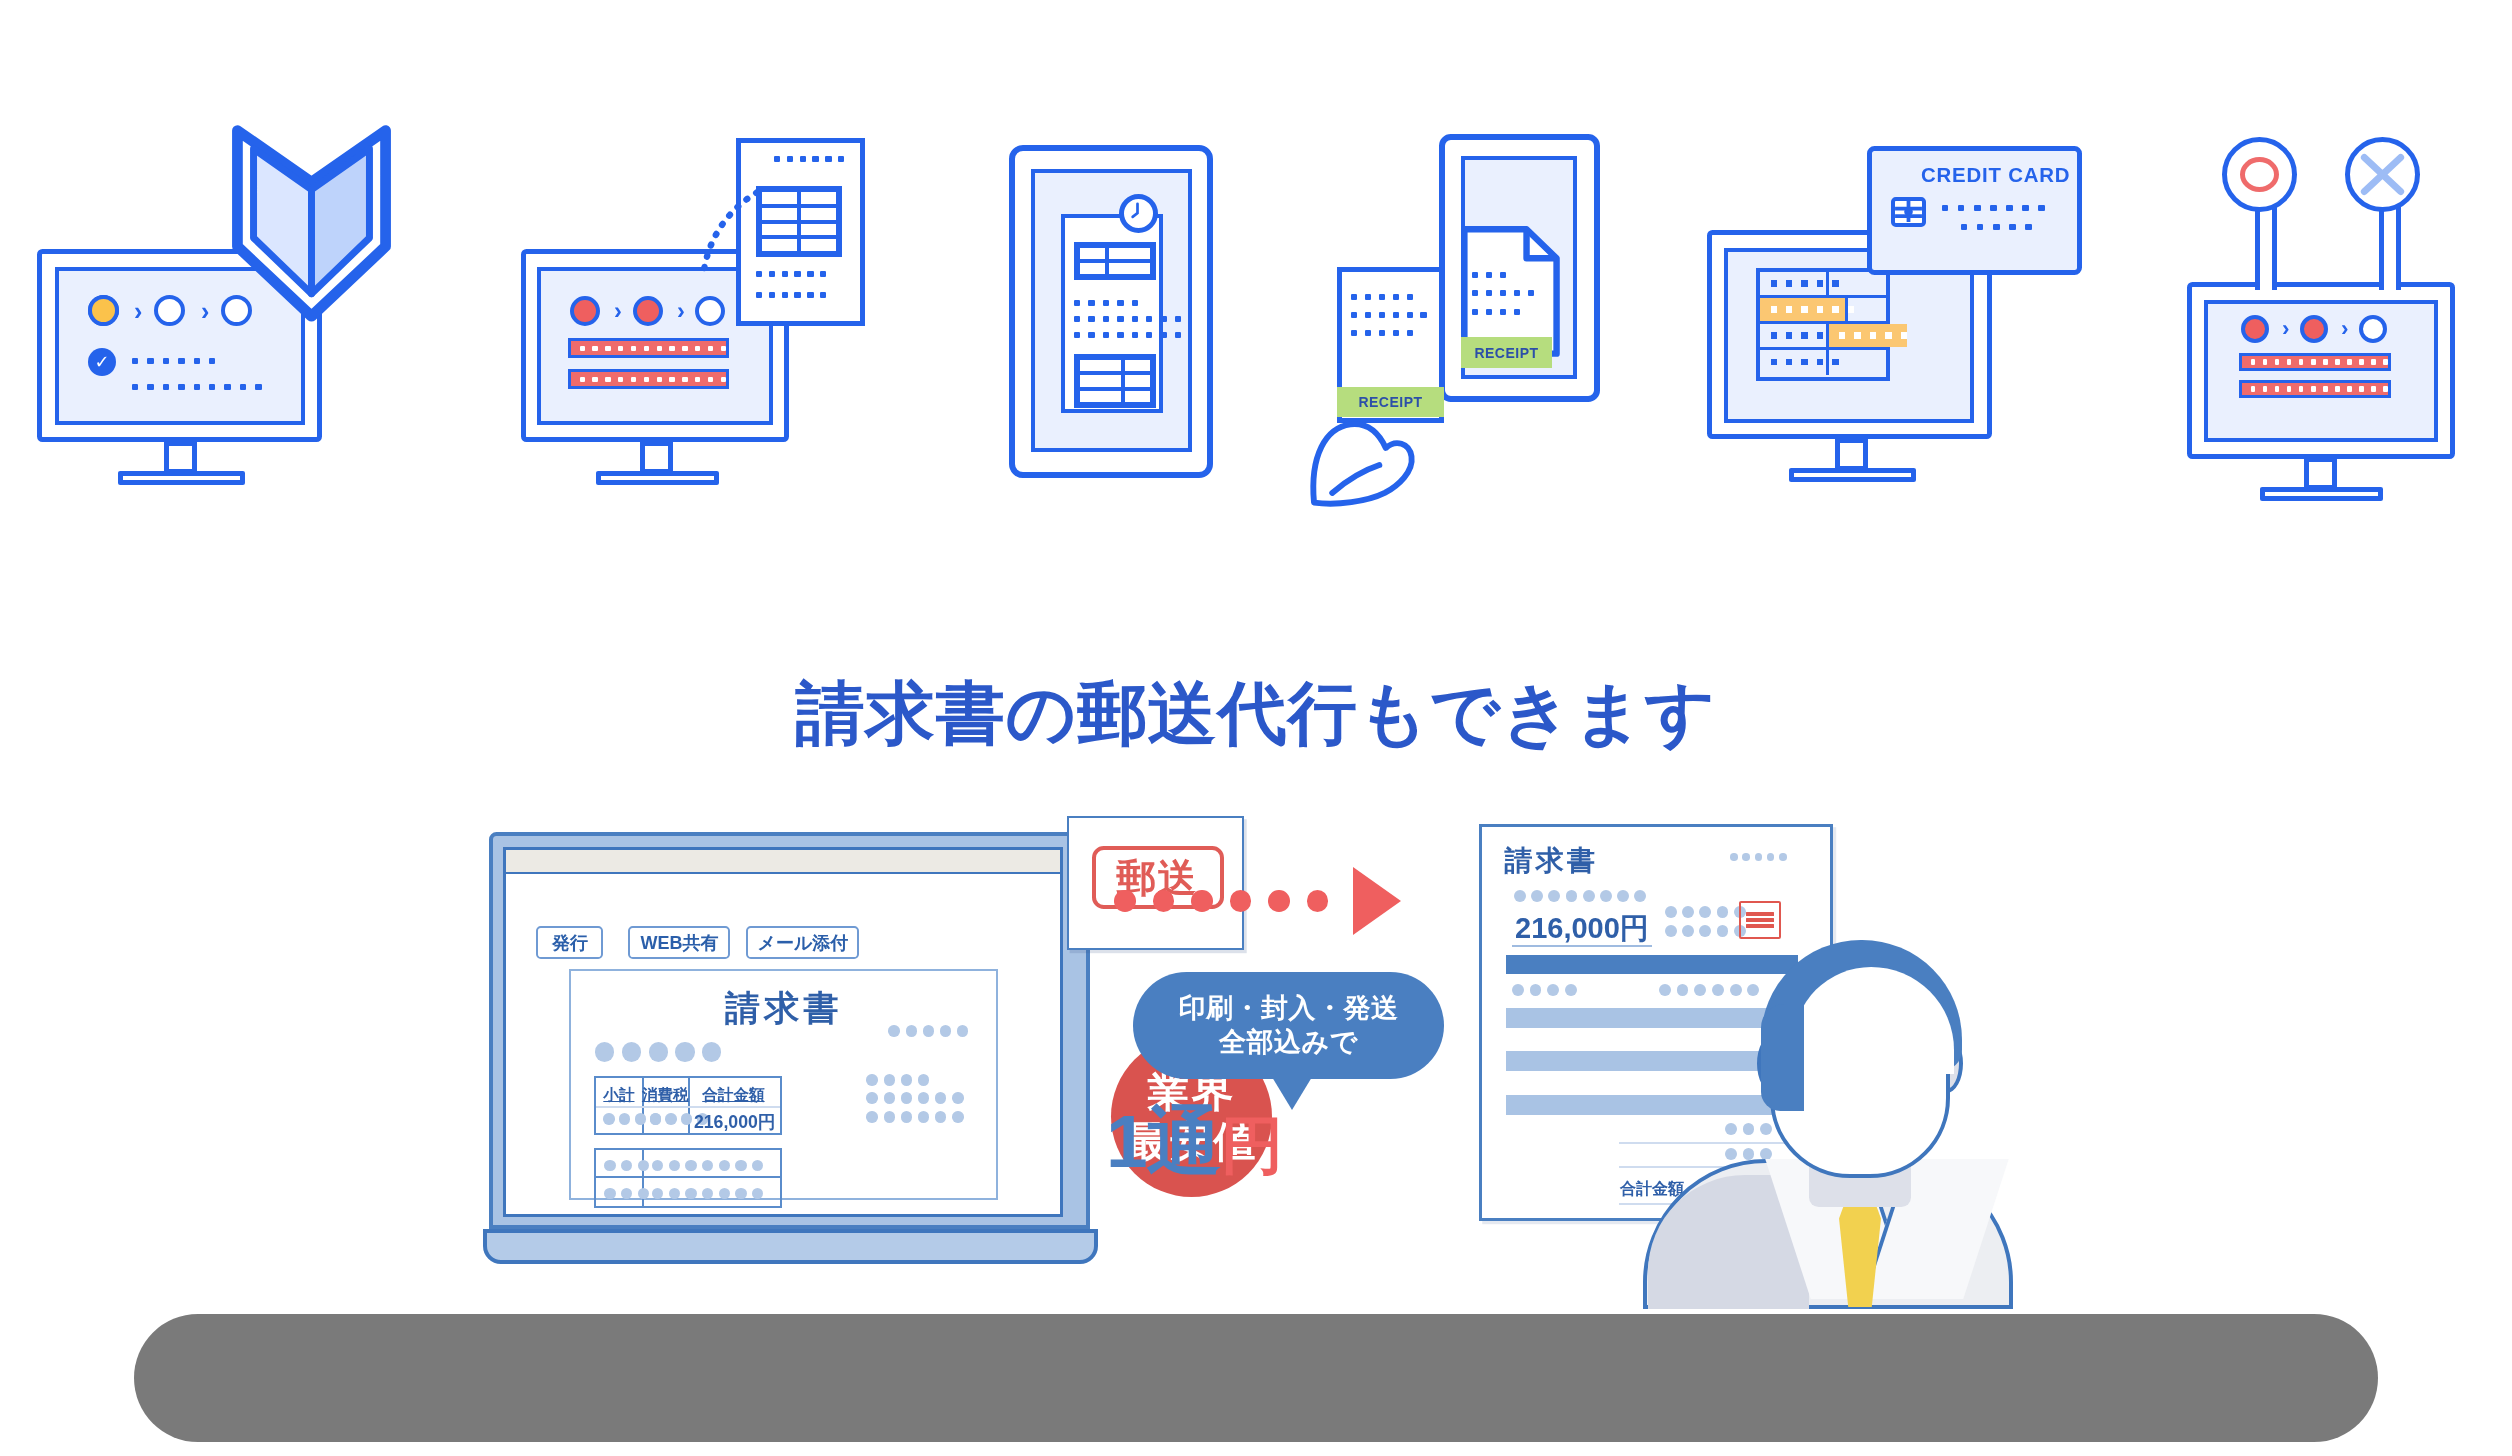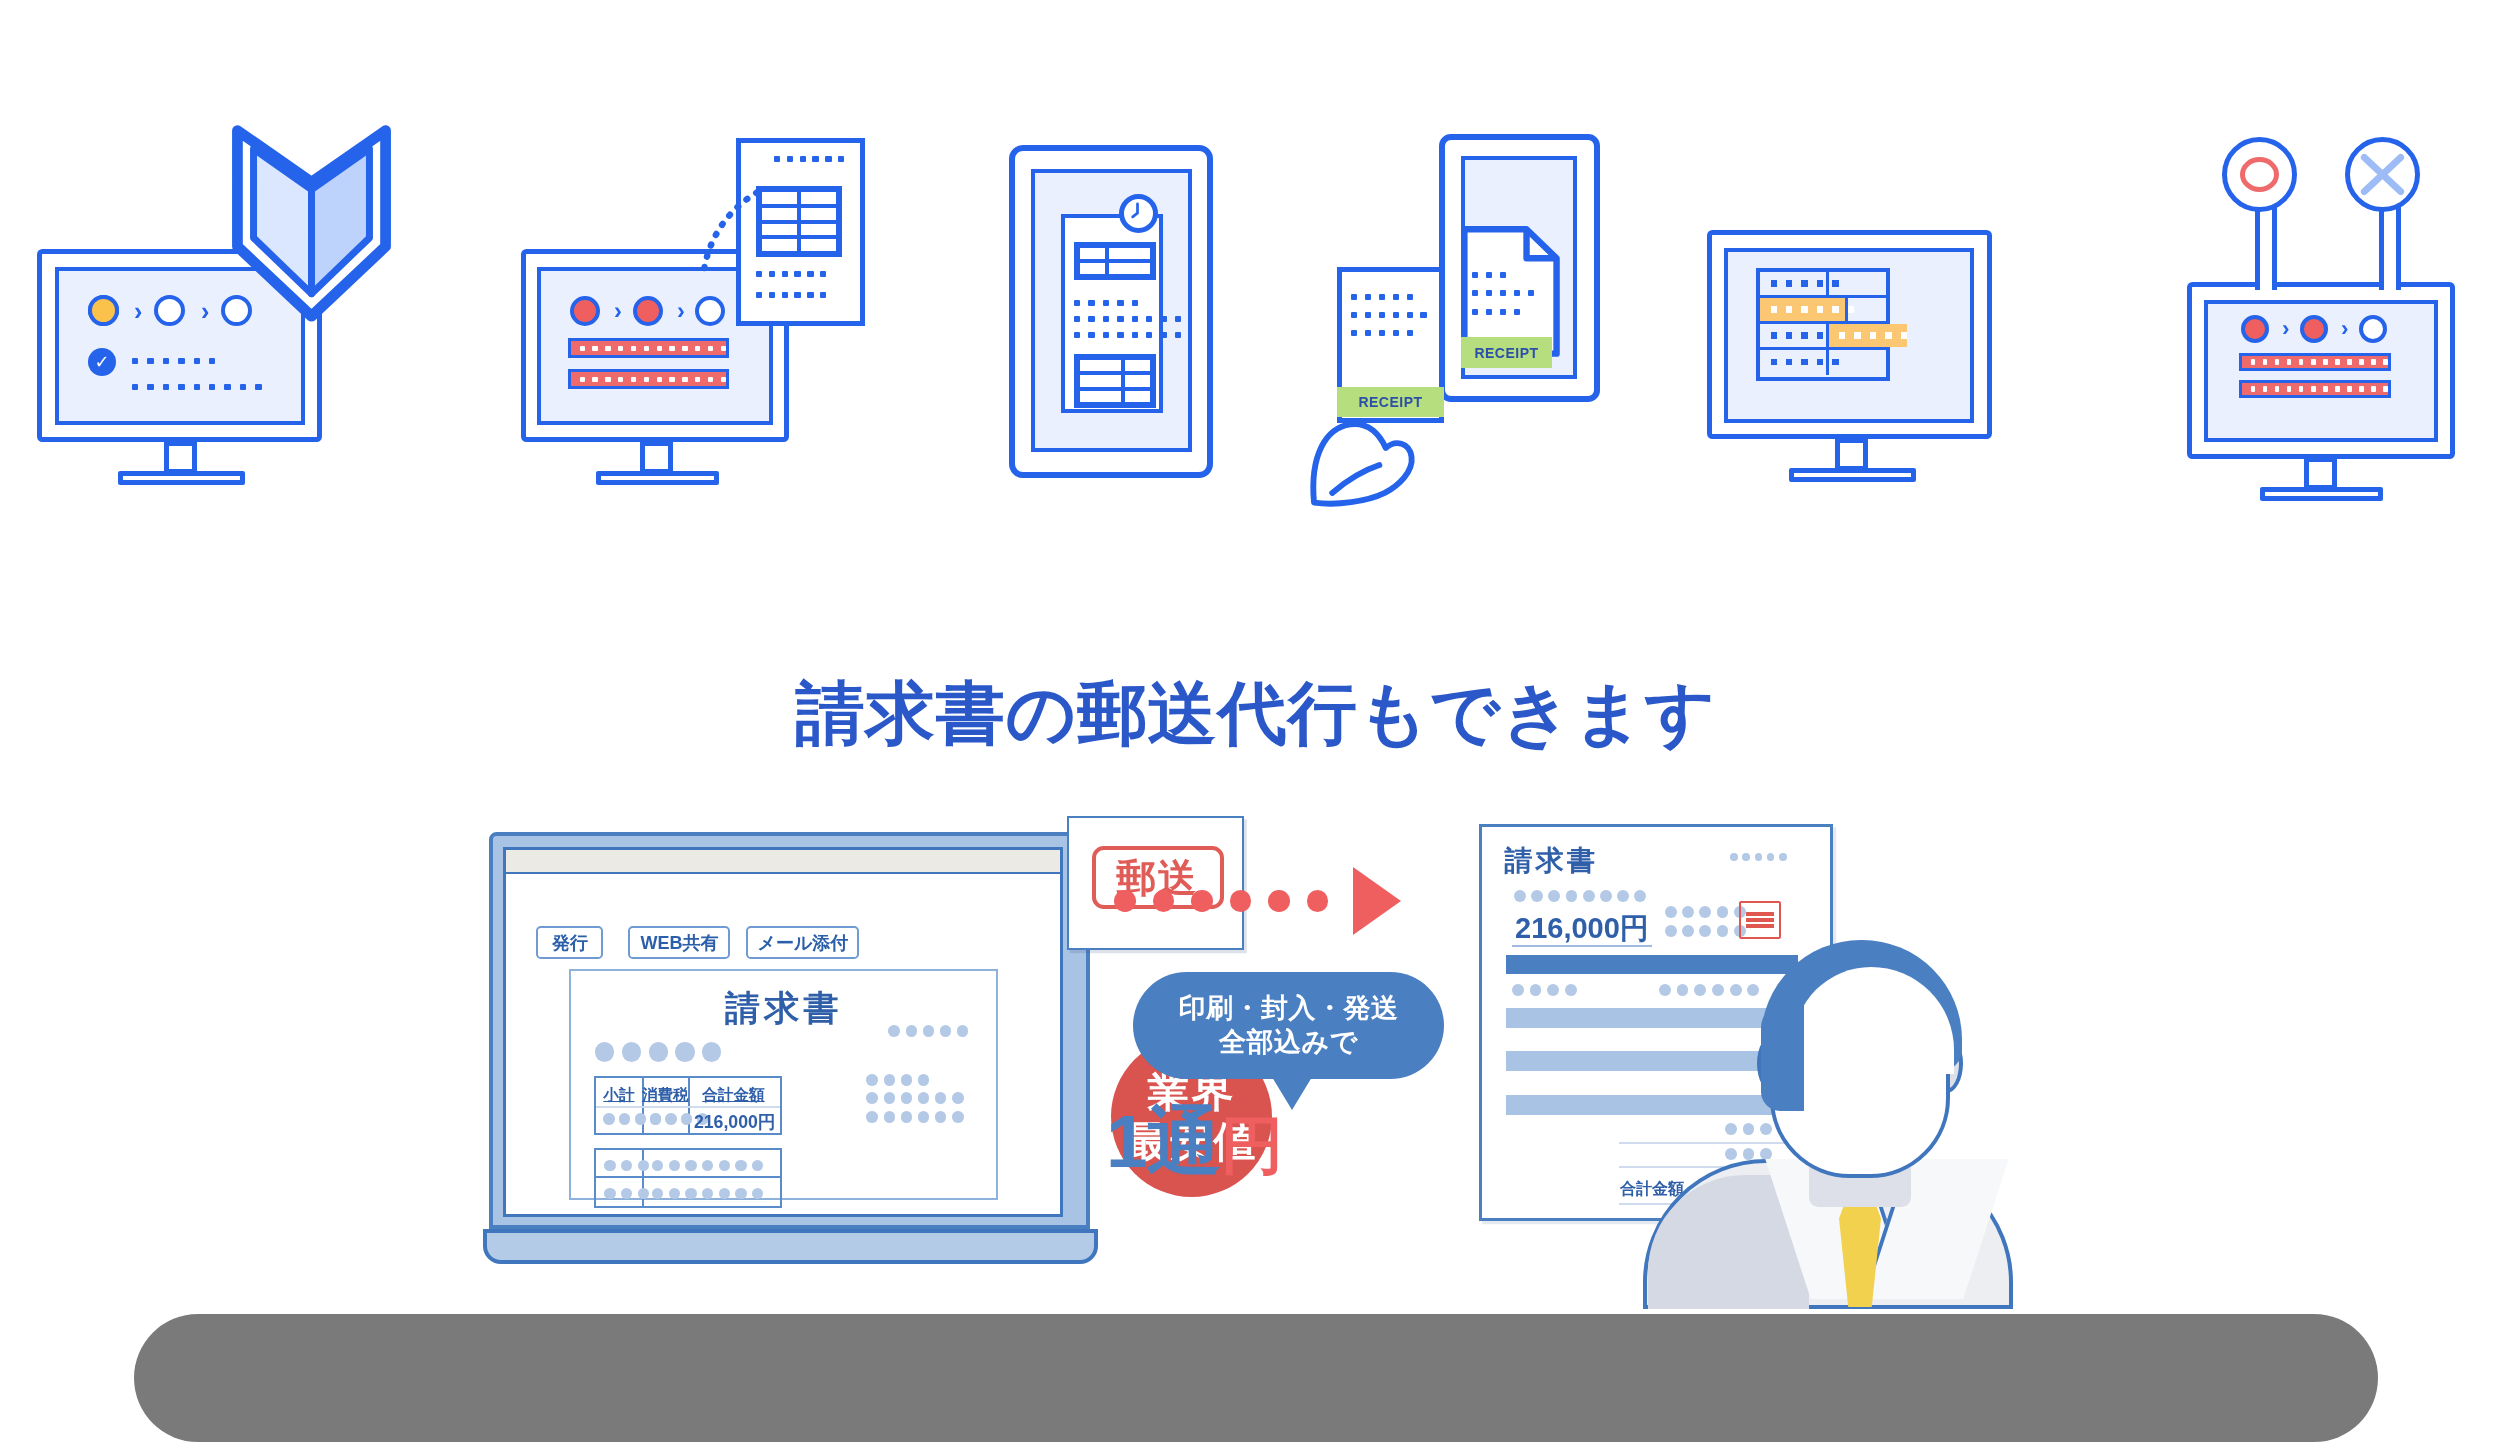--- a/index.html
+++ b/index.html
@@ -558,20 +558,45 @@
                 <i></i>
                 <i></i>
                 <i></i>
               </span>
             </div>
           <div style="width:45%;"></div>
         </div>
       </div>
       <div class="mon-neck" style="left:128px; top:315px; width:33px; height:33px;"></div>
       <div class="mon-foot" style="left:82px; top:345px; width:127px; height:14px;"></div>
+      <div class="ccard" style="left:160px; top:22.5px; width:215px; height:129px;">
+        <div class="ccard-label" style="left:49px; top:13px; font-size:20.4px;">CREDIT CARD</div>
+        <div class="chip" style="left:19.3px; top:46px; width:35px; height:30px;">
+          <svg width="27" height="21.5" viewBox="0 0 50 40" style="position:absolute; left:0; top:0;">
+            <path d="M0 14 H50 M0 28 H50 M25 0 V40" stroke="#2563eb" stroke-width="7"></path>
+            <circle cx="25" cy="20" r="8" fill="#2563eb"></circle>
+          </svg>
+        </div>
+        <div class="dotrow" style="left:70px; top:54px; gap:9.7px;">
+            <i></i>
+            <i></i>
+            <i></i>
+            <i></i>
+            <i></i>
+            <i></i>
+            <i></i>
+          </div>
+        <div class="dotrow" style="left:89px; top:73px; gap:9.7px;">
+            <i></i>
+            <i></i>
+            <i></i>
+            <i></i>
+            <i></i>
+          </div>
+      </div>
     </div>
 
     <div class="ico" style="left:2179px; top:32px; width:301px; height:376px;">
       <div class="mon-body" style="left:7.5px; top:159px; width:268px; height:177px;"></div>
       <div class="mon-screen" style="left:25px; top:177px; width:234px; height:142px;"></div>
       <div class="stepdot red" style="left:62px; top:192px; width:28px; height:28px;"></div>
       <div class="chev" style="left:103px; top:195px; font-size:22.5px;">›</div>
       <div class="stepdot red" style="left:121px; top:192px; width:28px; height:28px;"></div>
       <div class="chev" style="left:162px; top:195px; font-size:22.5px;">›</div>
       <div class="stepdot" style="left:180px; top:192px; width:28px; height:28px;"></div>

